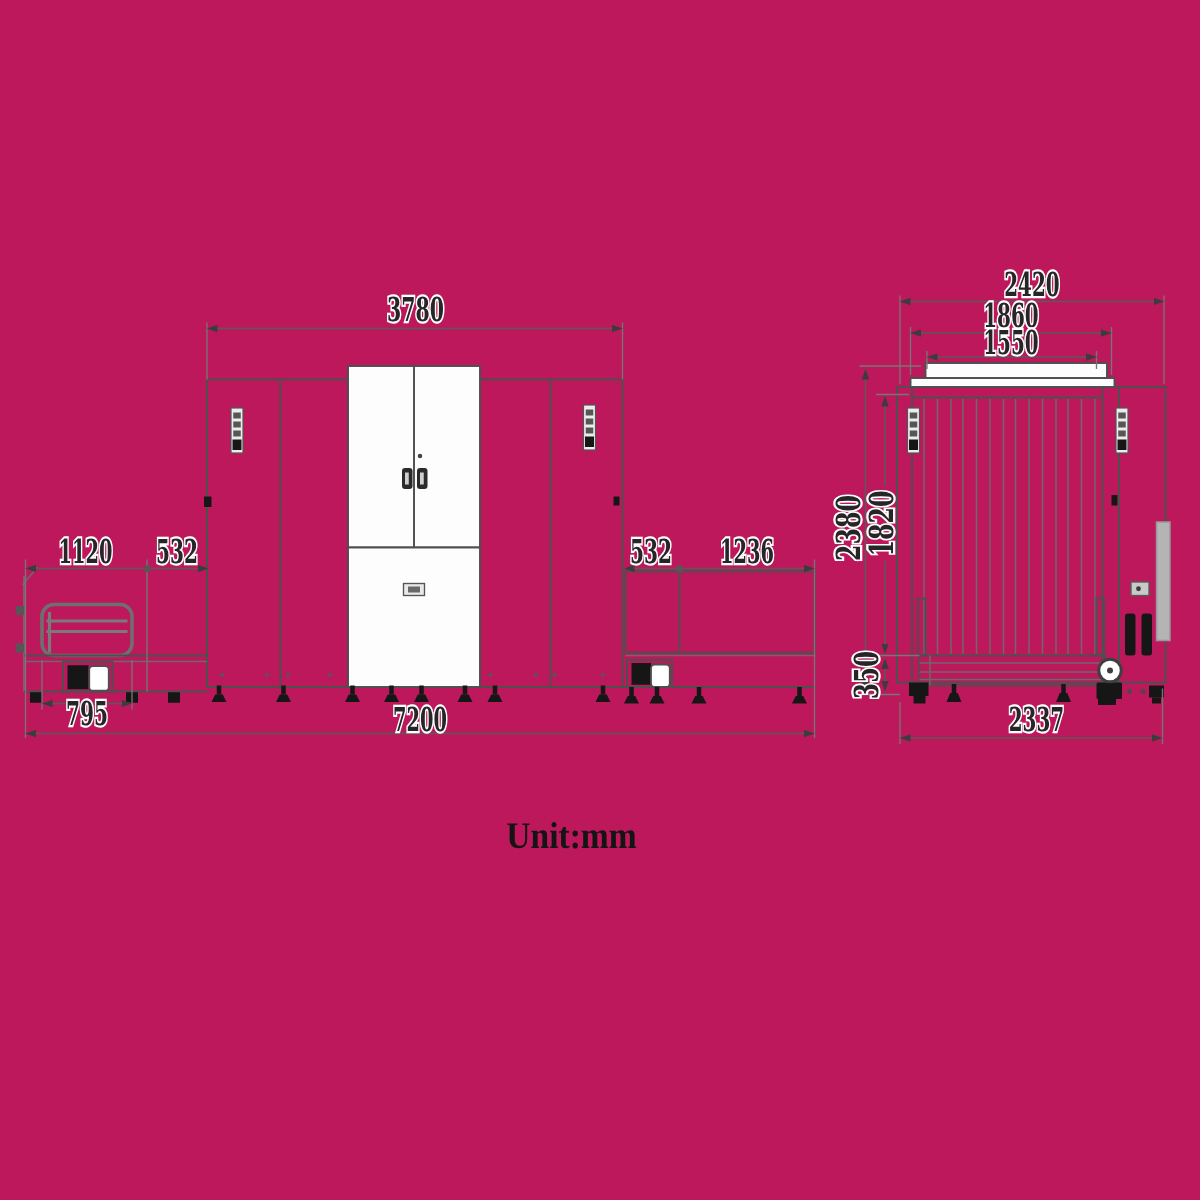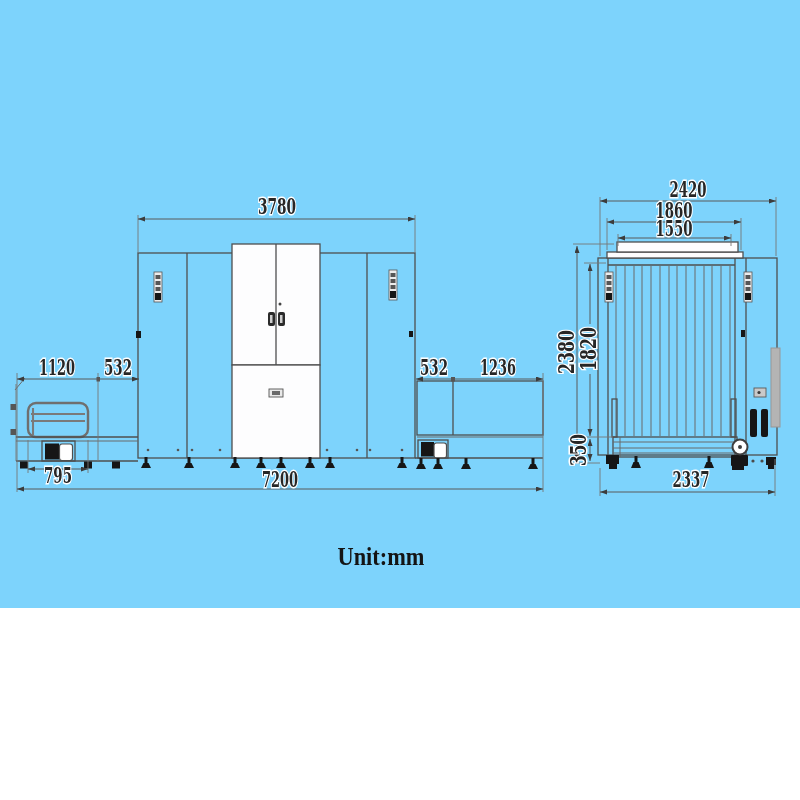--- a/index.html
+++ b/index.html
@@ -1,16 +1,16 @@
 <!DOCTYPE html>
 <html><head>
 <meta charset="utf-8">
 <style>
   html,body{margin:0;padding:0;background:#ffffff;}
-  .canvas{position:relative;width:800px;height:608px;background:#7dd3fc;overflow:hidden;}
+  .canvas{position:relative;width:800px;height:800px;background:#be185d;overflow:hidden;}
   svg{position:absolute;left:0;top:0;filter:blur(.3px);}
   
   .st{stroke:#4f4f4f;stroke-width:1.3;fill:none;}
   .stf{stroke:#4f4f4f;stroke-width:1.3;fill:#fdfdfe;}
   .thin{stroke:#6a6a6a;stroke-width:1;fill:none;}
   .thick{stroke:#6f6f6f;stroke-width:2.4;fill:none;}
   .rail{stroke:#7a7a7a;stroke-width:2.1;fill:none;}
   .dim{stroke:#5a5a5a;stroke-width:1;fill:none;}
   .ext{stroke:#767676;stroke-width:.9;fill:none;}
   .blk{fill:#161616;stroke:none;}

